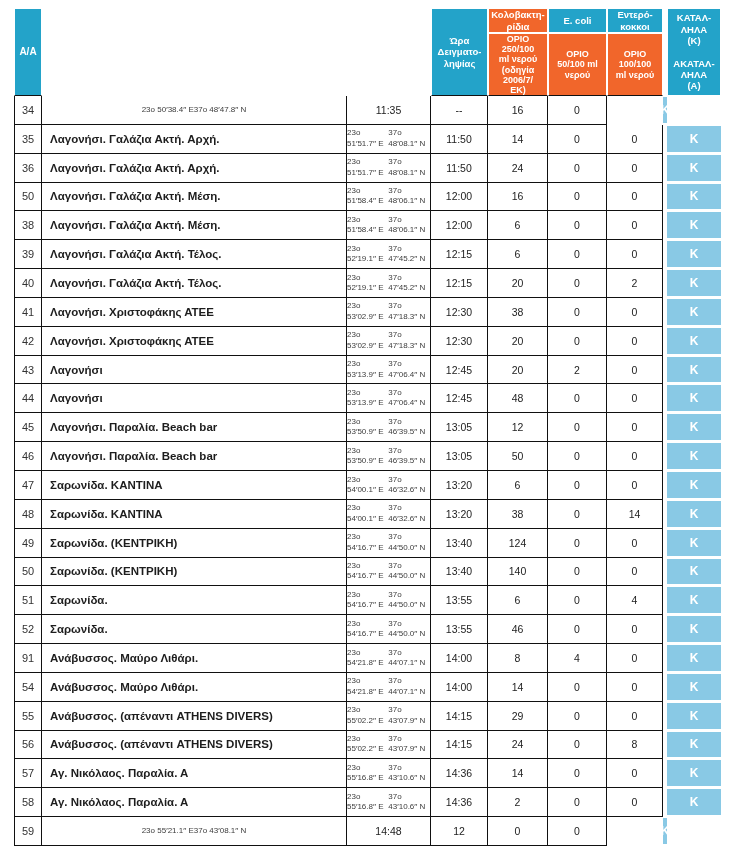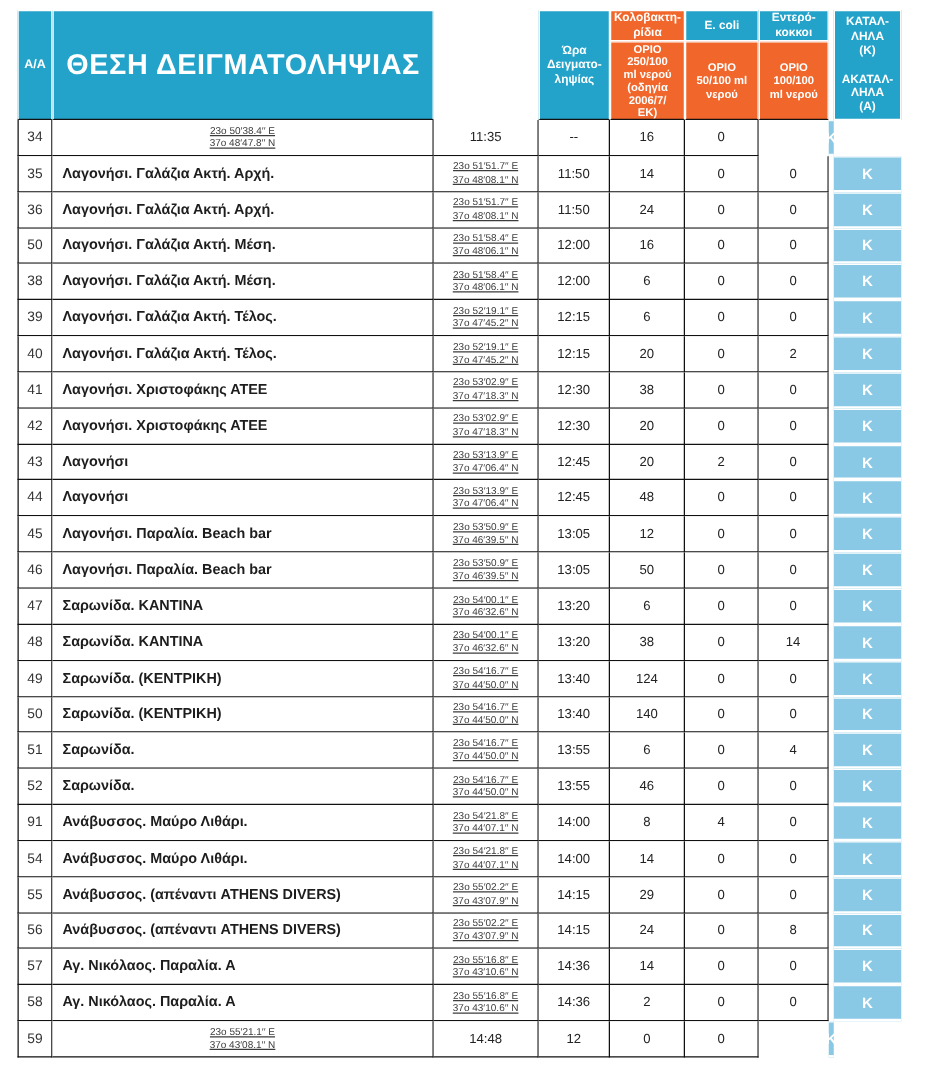--- a/index.html
+++ b/index.html
@@ -44,36 +44,35 @@
 
   
   .bcell{
     background:#ffffff;color:#222222;
     border-right:1px solid #111111;border-bottom:1px solid #111111;
     display:flex;align-items:center;justify-content:center;
     font-size:10.5px;
   }
   .c-num{border-left:1px solid #111111;font-size:11px;color:#333333;}
   .c-loc{justify-content:flex-start;padding-left:8px;font-weight:bold;font-size:11.5px;color:#1d1d1d;}
-  .c-coord{flex-direction:column;font-size:8px;color:#3c3c3c;line-height:1.3;text-decoration:underline;}
+  .c-coord{flex-direction:row;font-size:8px;color:#3c3c3c;line-height:1.3;}
   .c-gap{background:#ffffff;border:none;}
   .c-k{
     background:var(--ltblue);border:none;
     border-top:1px solid #ffffff;border-bottom:2px solid #ffffff;
     color:#ffffff;font-weight:bold;font-size:12px;
   }
 </style>
 </head>
 <body>
 
 <div class="sheet">
   <div class="grid">
 
     <div class="hcell h-span h-bottomline h-aa">Α/Α</div>
-    <div class="hcell h-span h-bottomline h-loc">ΘΕΣΗ ΔΕΙΓΜΑΤΟΛΗΨΙΑΣ</div>
     <div class="hcell h-span h-bottomline h-time">Ώρα
 Δειγματο-
 ληψίας</div>
     <div class="hcell h-orange h-name1">Κολοβακτη-
 ρίδια</div>
     <div class="hcell h-name2">E. coli</div>
     <div class="hcell h-name3">Εντερό-
 κοκκοι</div>
     <div class="hcell h-orange h-bottomline h-lim1">ΟΡΙΟ
 250/100

